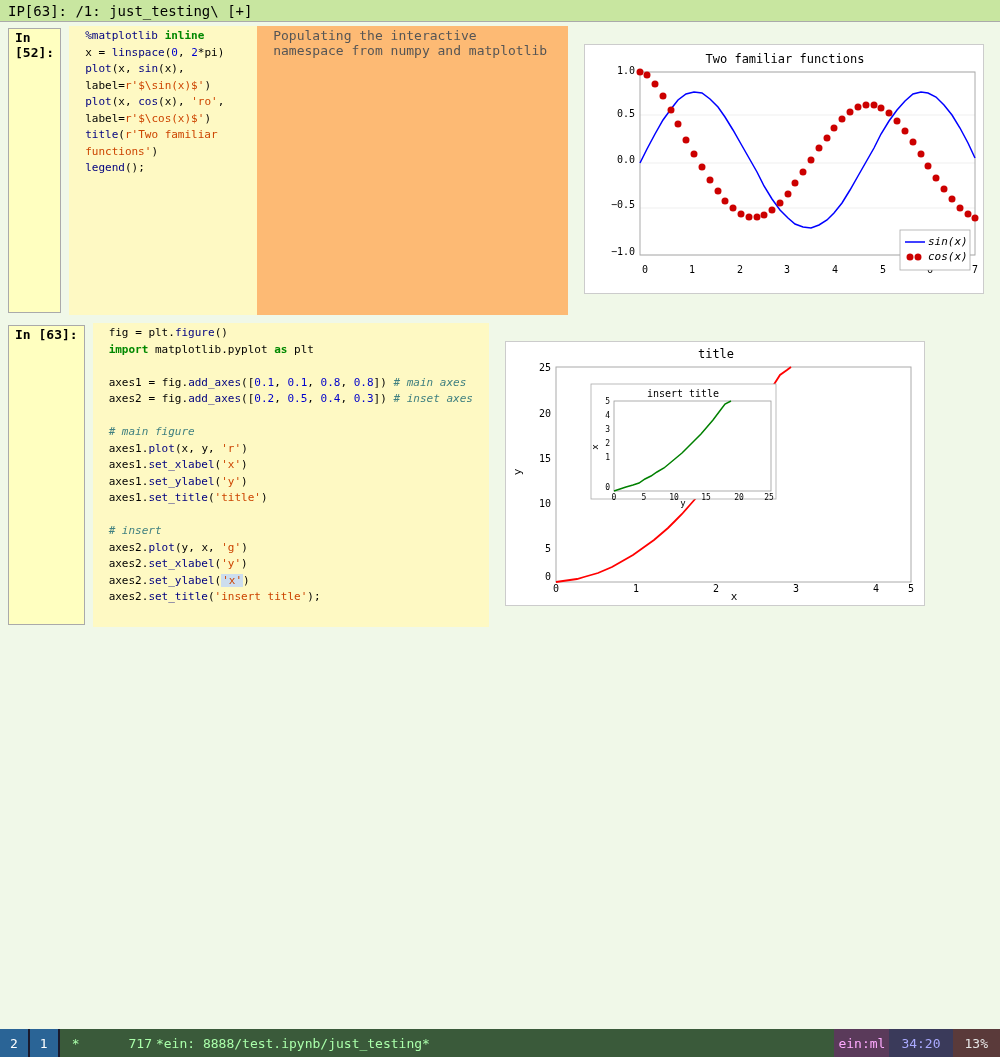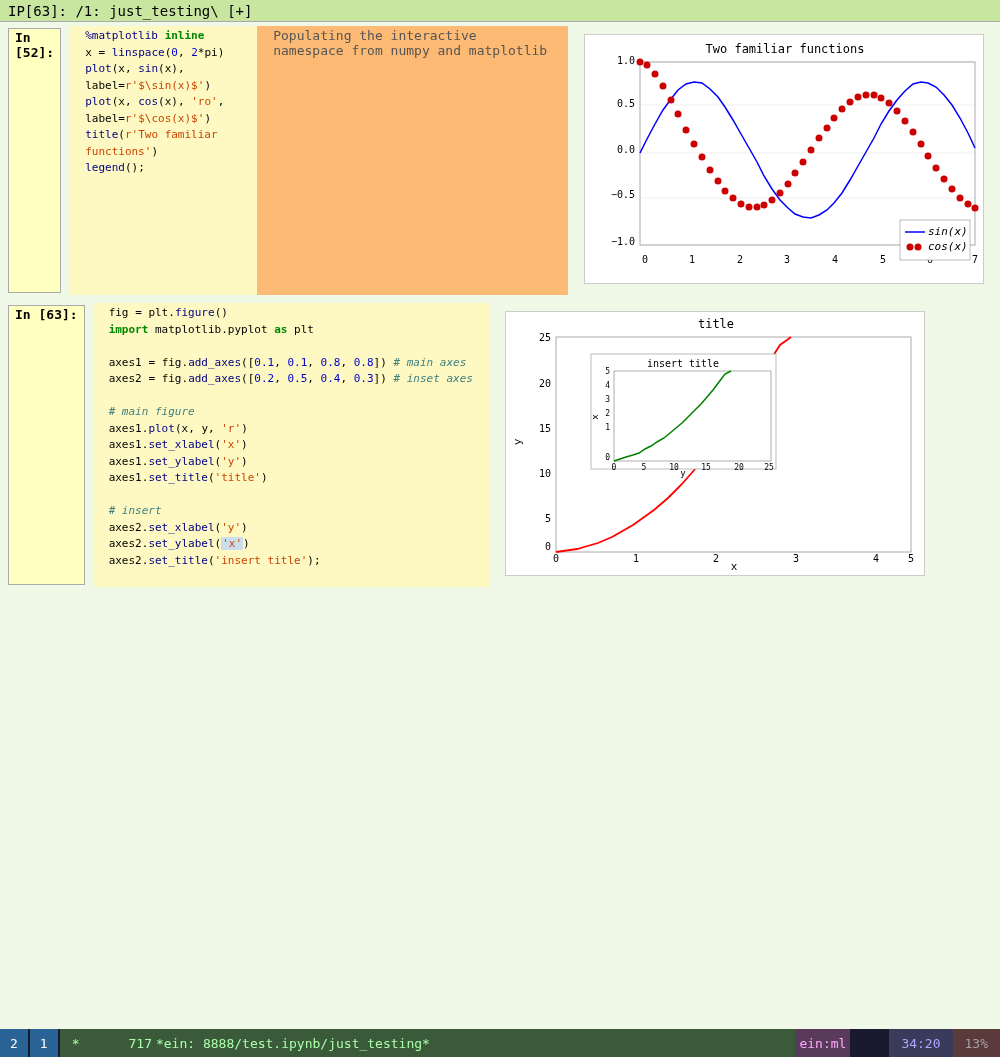--- a/index.html
+++ b/index.html
@@ -70,21 +70,21 @@
     .kw { color: #008800; font-weight: bold; } 
     .fn { color: #000080; } 
     .str { color: #cc4400; } 
     .comment { color: #408080; font-style: italic; }
     .num { color: #0000cc; }
     .var { color: #000000; }
     .punc { color: #000000; }
 
     
     .chart-container {
-      margin: 8px 16px;
+      margin: 18px 16px;
       display: inline-block;
     }
 
     
     #statusbar {
       position: fixed;
       bottom: 0;
       width: 1000px;
       height: 28px;
       background: #1a1a2e;
@@ -123,27 +123,26 @@
       align-items: center;
     }
 
     .status-pos {
       background: #3a3a5a;
       padding: 4px 12px;
       color: #aaaaff;
       height: 100%;
       display: flex;
       align-items: center;
-      margin-left: 39px;
     }
 
     .status-pct {
       background: #5a3a3a;
       padding: 4px 12px;
-      color: #a3a3a3;
+      color: #e5e5e5;
       height: 100%;
       display: flex;
       align-items: center;
     }
 
     svg text {
       font-family: monospace;
     }
   </style>
 </head>
@@ -267,20 +266,21 @@
       <div><span class="var">axes1</span> <span class="punc">=</span> <span class="var">fig</span><span class="punc">.</span><span class="fn">add_axes</span><span class="punc">([</span><span class="num">0.1</span><span class="punc">,</span> <span class="num">0.1</span><span class="punc">,</span> <span class="num">0.8</span><span class="punc">,</span> <span class="num">0.8</span><span class="punc">])</span> <span class="comment"># main axes</span></div>
       <div><span class="var">axes2</span> <span class="punc">=</span> <span class="var">fig</span><span class="punc">.</span><span class="fn">add_axes</span><span class="punc">([</span><span class="num">0.2</span><span class="punc">,</span> <span class="num">0.5</span><span class="punc">,</span> <span class="num">0.4</span><span class="punc">,</span> <span class="num">0.3</span><span class="punc">])</span> <span class="comment"># inset axes</span></div>
       <div>&nbsp;</div>
       <div><span class="comment"># main figure</span></div>
       <div><span class="var">axes1</span><span class="punc">.</span><span class="fn">plot</span><span class="punc">(</span><span class="var">x</span><span class="punc">,</span> <span class="var">y</span><span class="punc">,</span> <span class="str">'r'</span><span class="punc">)</span></div>
       <div><span class="var">axes1</span><span class="punc">.</span><span class="fn">set_xlabel</span><span class="punc">(</span><span class="str">'x'</span><span class="punc">)</span></div>
       <div><span class="var">axes1</span><span class="punc">.</span><span class="fn">set_ylabel</span><span class="punc">(</span><span class="str">'y'</span><span class="punc">)</span></div>
       <div><span class="var">axes1</span><span class="punc">.</span><span class="fn">set_title</span><span class="punc">(</span><span class="str">'title'</span><span class="punc">)</span></div>
       <div>&nbsp;</div>
       <div><span class="comment"># insert</span></div>
+      <div><span class="var">axes2</span><span class="punc">.</span><span class="fn">plot</span><span class="punc">(</span><span class="var">y</span><span class="punc">,</span> <span class="var">x</span><span class="punc">,</span> <span class="str">'g'</span><span class="punc">)</span></div>
       <div><span class="var">axes2</span><span class="punc">.</span><span class="fn">set_xlabel</span><span class="punc">(</span><span class="str">'y'</span><span class="punc">)</span></div>
       <div><span class="var">axes2</span><span class="punc">.</span><span class="fn">set_ylabel</span><span class="punc">(</span><span class="str"><span style="background:#cde; padding:0 1px;">'x'</span></span><span class="punc">)</span></div>
       <div><span class="var">axes2</span><span class="punc">.</span><span class="fn">set_title</span><span class="punc">(</span><span class="str">'insert title'</span><span class="punc">);</span></div>
     </div>
 
     <div class="chart-container">
       <svg width="420" height="265" style="background:#fff; border:1px solid #ccc; position:relative;">
 
         <text x="210" y="16" text-anchor="middle" font-size="12" fill="#000">title</text>
 

